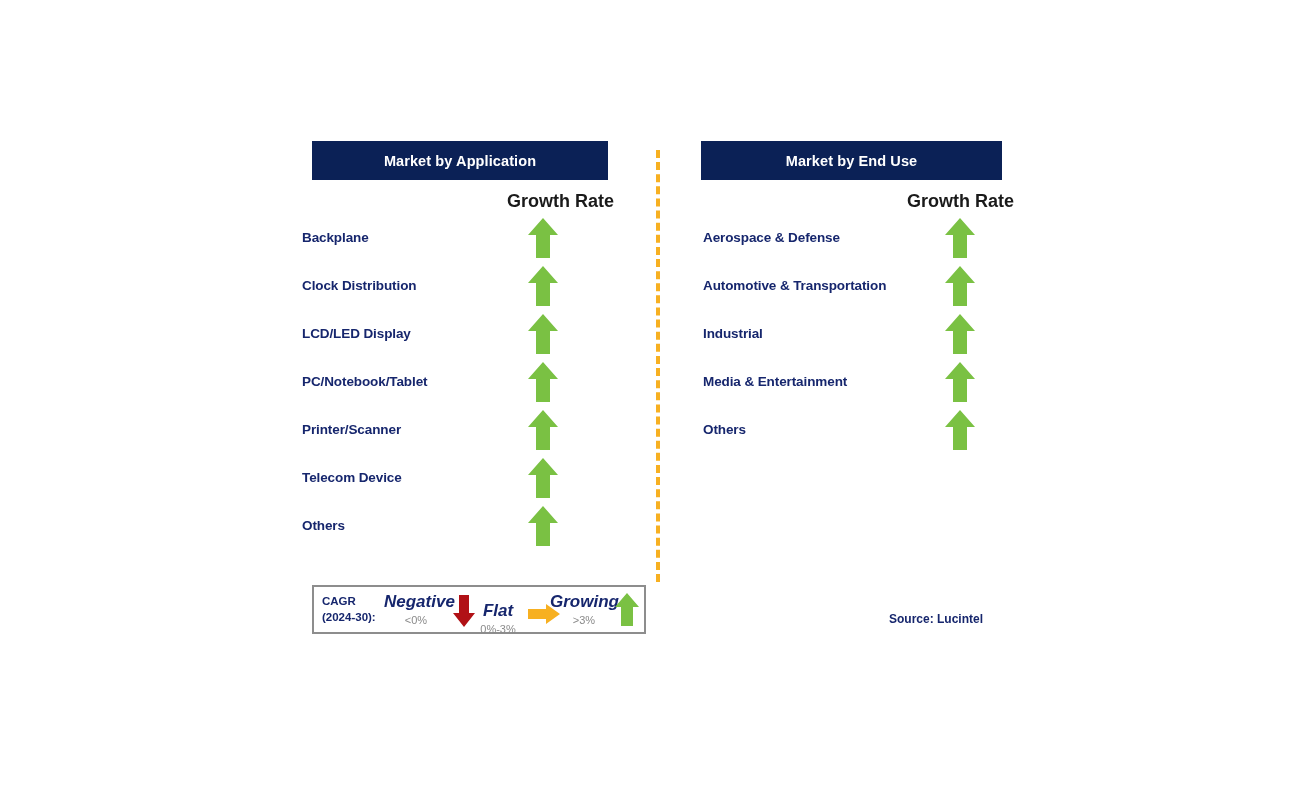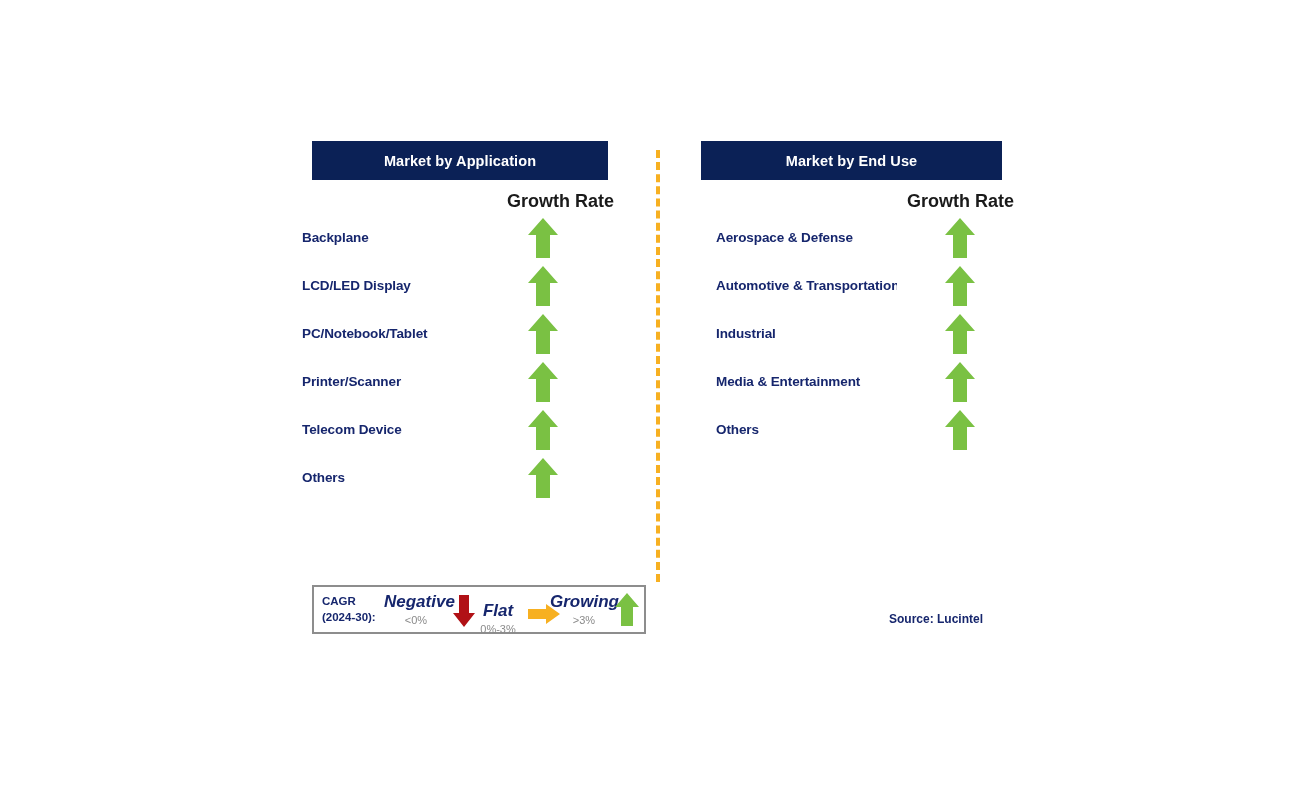--- a/index.html
+++ b/index.html
@@ -77,21 +77,20 @@
     position: absolute;
     left: 2px;
     top: 14px;
     width: 194px;
     height: 20px;
     overflow: hidden;
   }
   .label-clip .row-label {
     position: static;
     display: block;
-    margin-left: 13px;
   }
 
   .arrow-cell {
     position: absolute;
     top: 0;
     width: 40px;
     height: 48px;
   }
   #rows-application .arrow-cell { left: 226px; }
   #rows-enduse .arrow-cell      { left: 242px; }
@@ -190,20 +189,28 @@
 
     <div class="row">
       <div class="row-label">Backplane</div>
       <div class="arrow-cell">
         <svg class="arrow-up-green" width="34" height="44" viewBox="0 0 34 44">
           <path d="M17 2 L32 19 L24 19 L24 42 L10 42 L10 19 L2 19 Z" fill="#7ac143"></path>
         </svg>
       </div>
     </div>
 
+    <div class="row">
+      <div class="row-label">Clock Distribution</div>
+      <div class="arrow-cell">
+        <svg class="arrow-up-green" width="34" height="44" viewBox="0 0 34 44">
+          <path d="M17 2 L32 19 L24 19 L24 42 L10 42 L10 19 L2 19 Z" fill="#7ac143"></path>
+        </svg>
+      </div>
+    </div>
 
     <div class="row">
       <div class="row-label">LCD/LED Display</div>
       <div class="arrow-cell">
         <svg class="arrow-up-green" width="34" height="44" viewBox="0 0 34 44">
           <path d="M17 2 L32 19 L24 19 L24 42 L10 42 L10 19 L2 19 Z" fill="#7ac143"></path>
         </svg>
       </div>
     </div>
 

